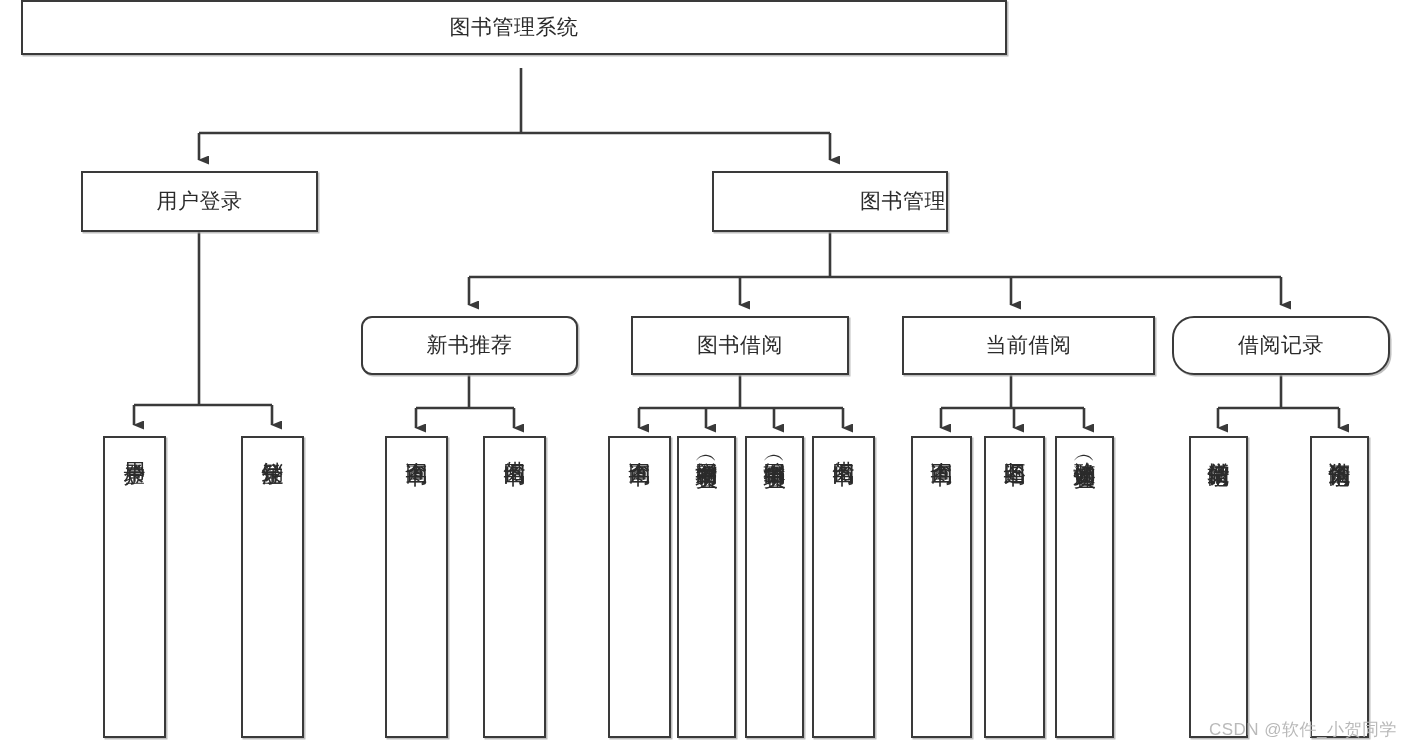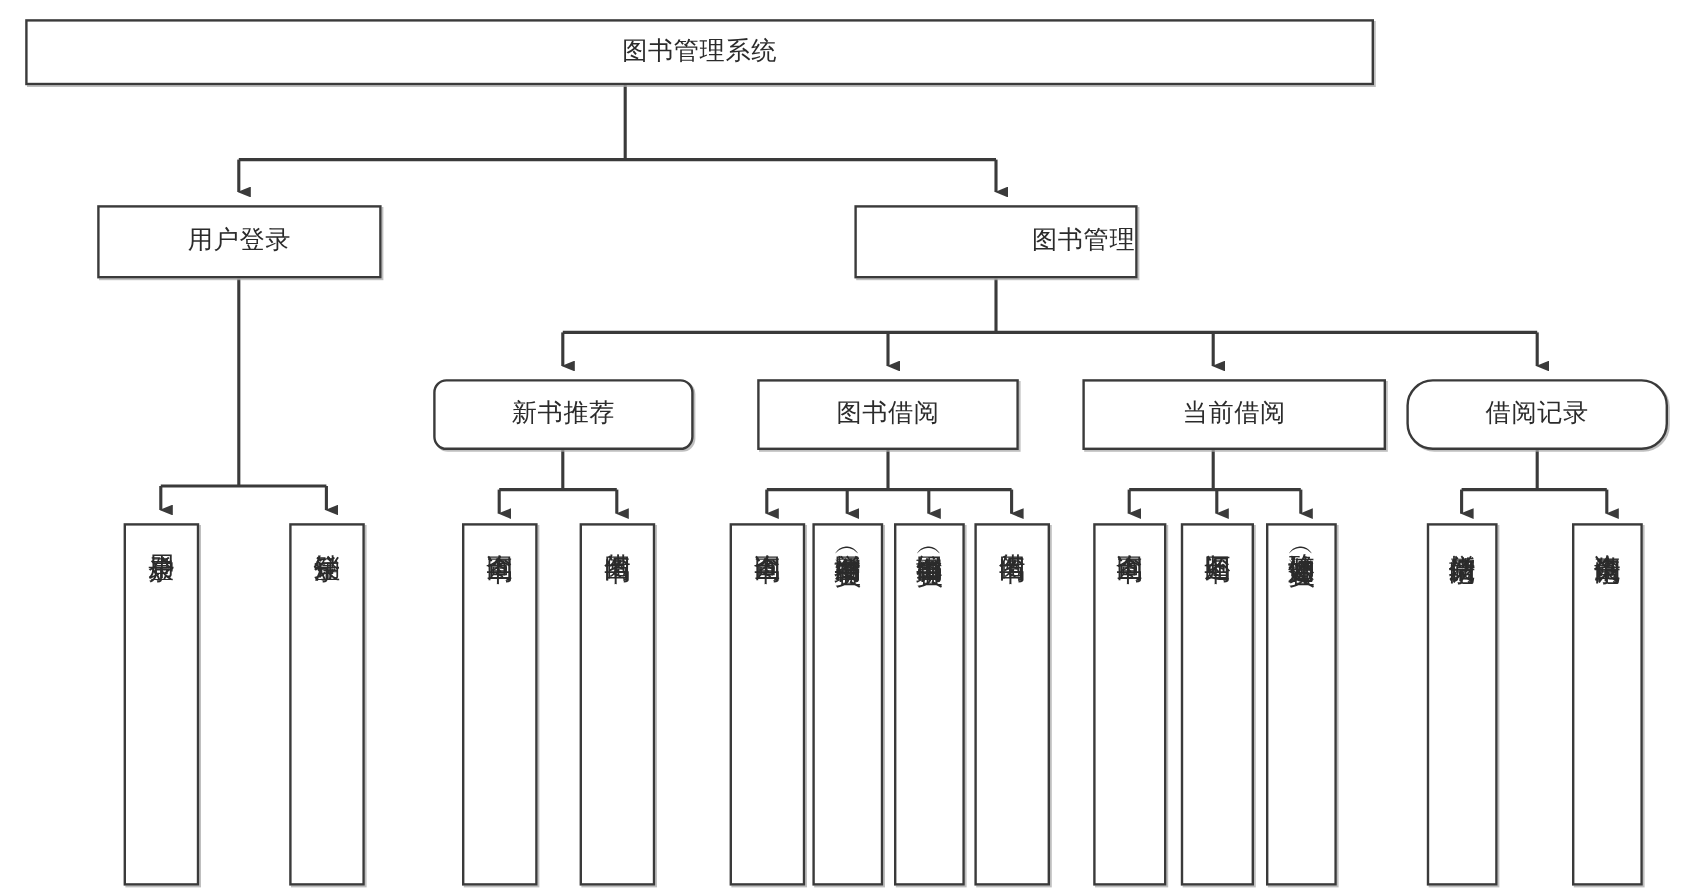--- a/index.html
+++ b/index.html
@@ -126,21 +126,21 @@
         <g>
           <path d="M1281,375 L1281,408"></path>
           <path d="M1218,408 L1339,408"></path>
           <path d="M1218,408 L1218,428" marker-end="url(#arrowhead)"></path>
           <path d="M1339,408 L1339,428" marker-end="url(#arrowhead)"></path>
         </g>
       </g>
   </svg>
 
   <div id="nodes-layer">
-      <div class="node horizontal" style="left: 21px; top: 16px; width: 1124px; height: 55px;">
+      <div class="node horizontal" style="left: 21px; top: 0; width: 986px; height: 55px;">
         <span class="node-label">图书管理系统</span>
       </div>
       <div class="node horizontal" style="left: 81px; top: 171px; width: 237px; height: 61px;">
         <span class="node-label">用户登录</span>
       </div>
       <div class="node horizontal" style="left: 712px; top: 171px; width: 236px; height: 61px; justify-content: flex-end;">
         <span class="node-label">图书管理</span>
       </div>
       <div class="node horizontal" style="left: 361px; top: 316px; width: 217px; height: 59px; border-radius: 11px;">
         <span class="node-label">新书推荐</span>
@@ -188,13 +188,14 @@
         <span class="node-label">确认归还（管理员）</span>
       </div>
       <div class="node vertical" style="left: 1189px; top: 436px; width: 59px; height: 302px;">
         <span class="node-label">新增借阅记录</span>
       </div>
       <div class="node vertical" style="left: 1310px; top: 436px; width: 59px; height: 302px;">
         <span class="node-label">查询借阅记录</span>
       </div>
     </div>
 
+  <div class="watermark">CSDN @软件_小贺同学</div>
 </div>
 
 </body></html>

